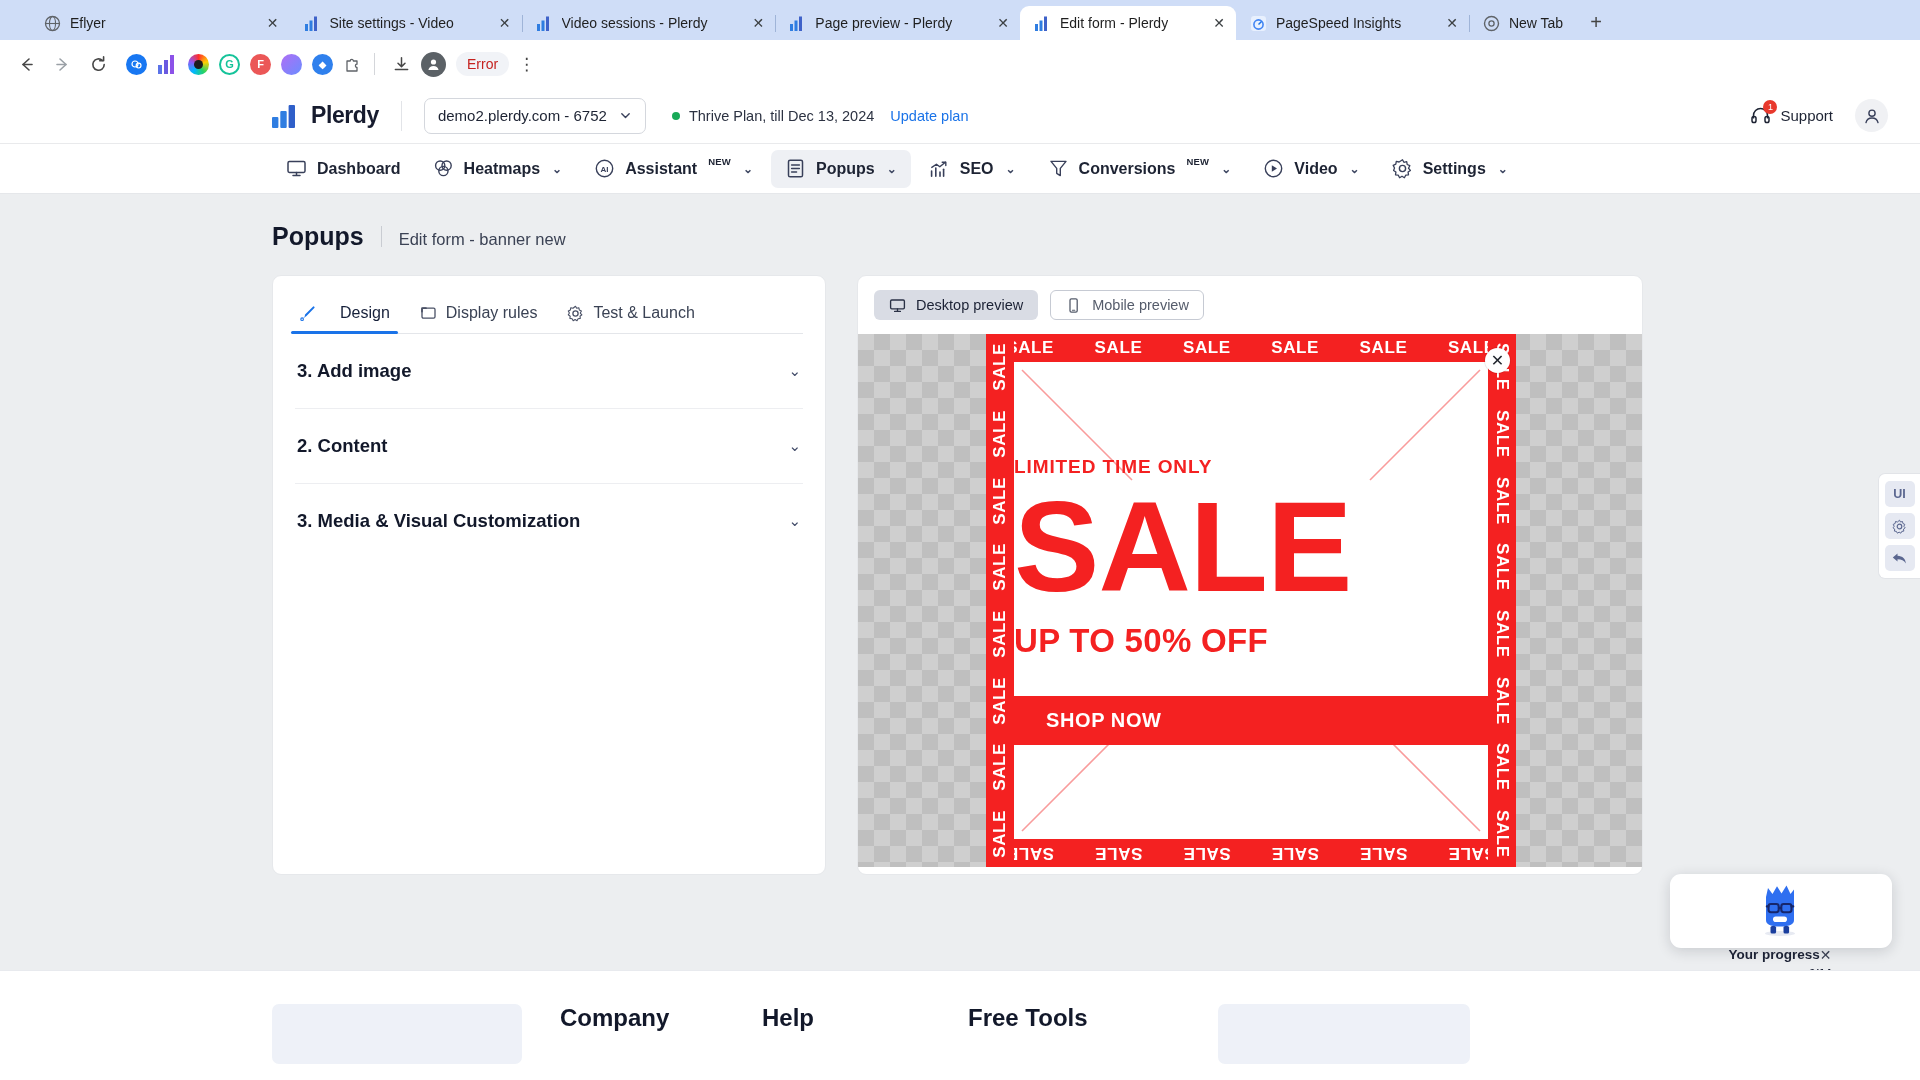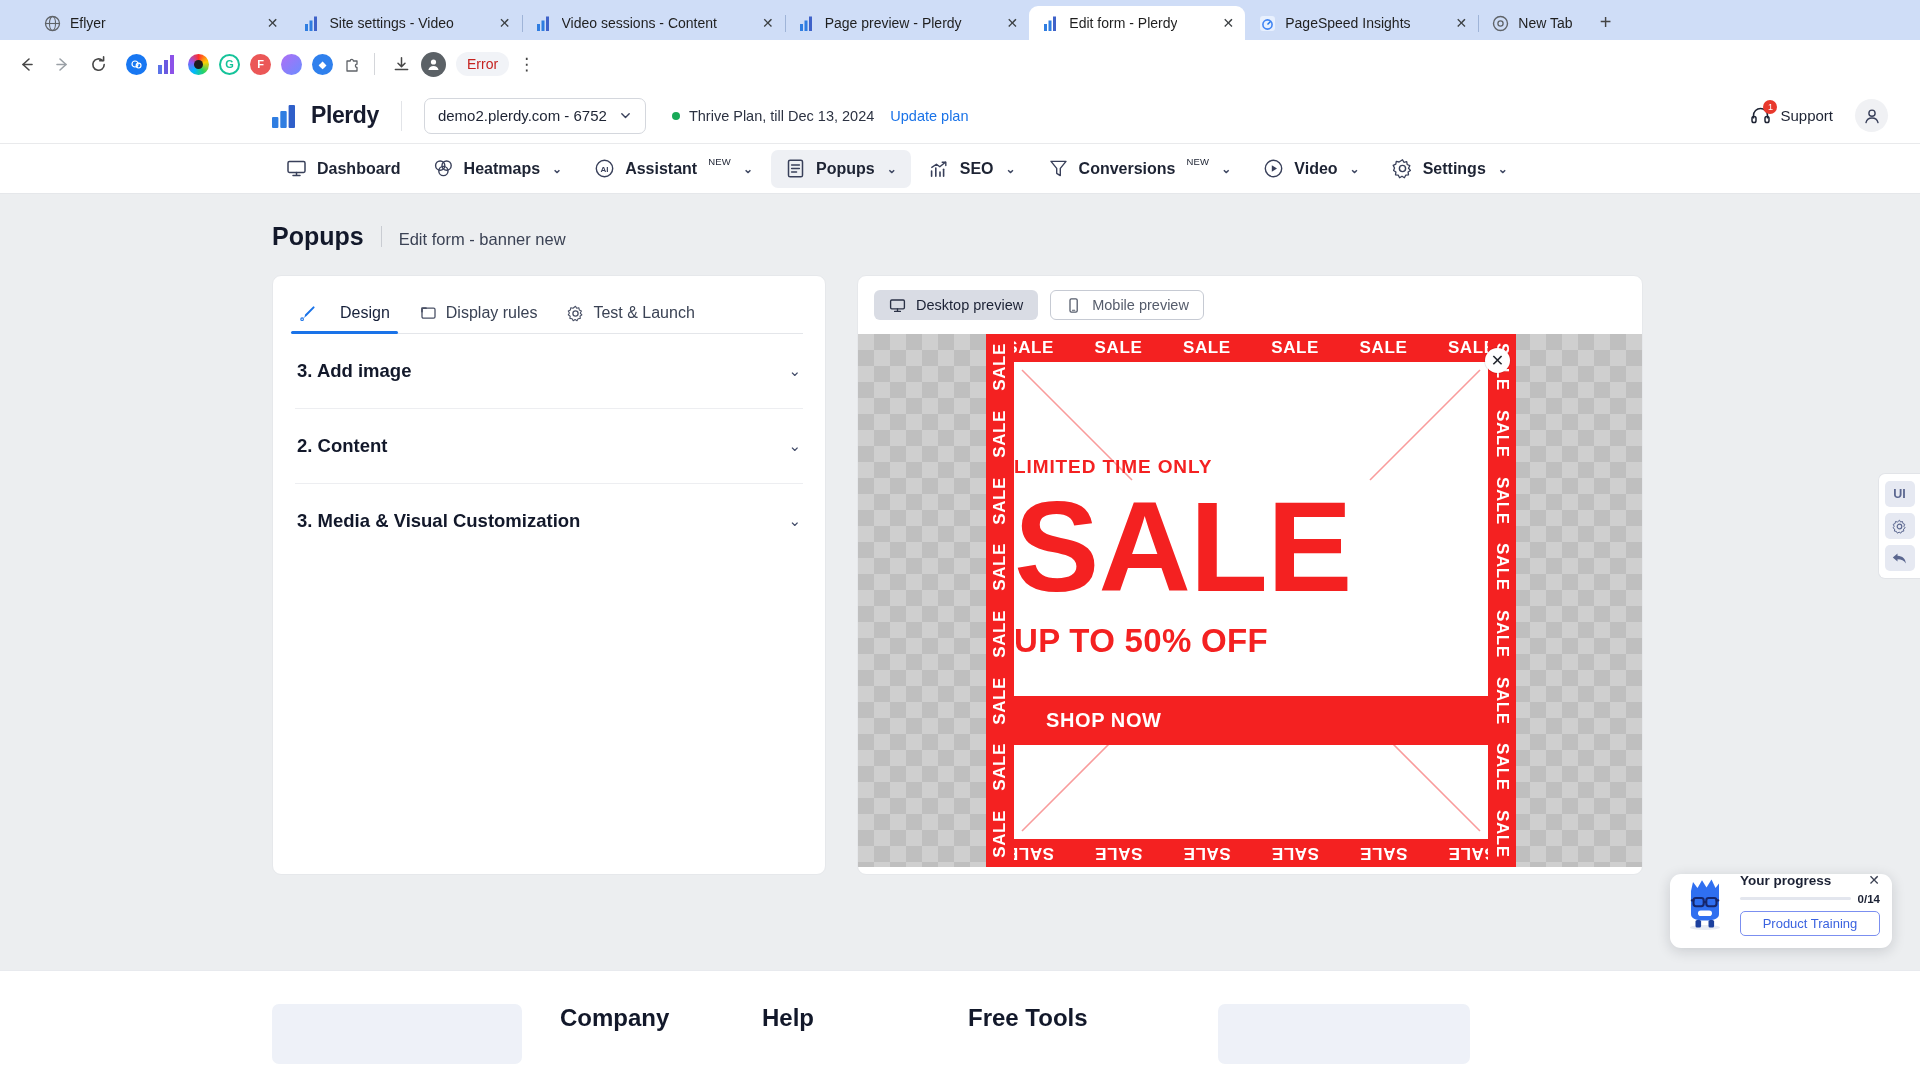--- a/index.html
+++ b/index.html
@@ -98,21 +98,21 @@
     padding: 0 32px 0 272px; gap: 4px; border-bottom: 1px solid #e5e7ea;
   }
   .nav-item {
     display: flex; align-items: center; gap: 10px; height: 38px;
     padding: 0 14px; border-radius: 7px; font-size: 16px;
     font-weight: 700; color: #1d2333; position: relative; white-space: nowrap;
   }
   .nav-item.active { background: #eef0f4; }
   .nav-item .chev { color: #3c4560; font-size: 12px; margin-left: 2px; }
   .new-tag {
-    font-size: 9.5px; font-weight: 400; color: #1d2333;
+    font-size: 9.5px; font-weight: 700; color: #1d2333;
     position: relative; top: -7px; margin-left: 1px; letter-spacing: .2px;
   }
 
   
   .crumbs { display: flex; align-items: baseline; gap: 17px; padding: 28px 0 0 272px; }
   .crumb-title { font-size: 25px; font-weight: 700; color: #12182a; }
   .crumb-div { width: 1px; height: 21px; background: #c9ccd2; align-self: center; }
   .crumb-sub { font-size: 16.5px; color: #3b4254; }
 
   .workspace { display: flex; gap: 31px; padding: 24px 0 0 272px; }
@@ -209,21 +209,21 @@
   .rail-btn {
     width: 30px; height: 26px; border-radius: 5px; background: #e6e9f2;
     display: flex; align-items: center; justify-content: center;
     color: #5b6790; font-size: 12.5px; font-weight: 700;
   }
 
   
   .progress-card {
     position: absolute; right: 28px; bottom: 132px; width: 222px; height: 74px;
     background: #ffffff; border-radius: 11px; box-shadow: 0 3px 14px rgba(20,25,40,.16);
-    display: flex; align-items: center; gap: 10px; padding: 9px 12px 23px 10px;
+    display: flex; align-items: center; gap: 10px; padding: 9px 12px 23px 10px; flex-direction: column;
   }
   .mascot { width: 50px; height: 54px; flex: 0 0 50px; }
   .pc-body { flex: 1; min-width: 0; }
   .pc-top { display: flex; align-items: center; justify-content: space-between; }
   .pc-title { font-size: 13.5px; font-weight: 700; color: #1b2134; }
   .pc-close { font-size: 14px; color: #3a4052; line-height: 1; }
   .pc-barrow { display: flex; align-items: center; gap: 7px; margin: 5px 0 6px 0; }
   .pc-bar { flex: 1; height: 3px; border-radius: 2px; background: #e3e6ee; }
   .pc-count { font-size: 11.5px; font-weight: 700; color: #1b2134; }
   .pc-btn {
@@ -278,21 +278,21 @@
     </div>
 
     <div class="tab">
       <span class="favicon">
         <svg viewBox="0 0 17 17">
             <rect x="1" y="9" width="3" height="7" fill="#2f7de1"></rect>
             <rect x="5.5" y="5.5" width="3" height="10.5" fill="#2f7de1"></rect>
             <rect x="10" y="1.5" width="3" height="14.5" fill="#3f62c9"></rect>
           </svg>
       </span>
-      <span class="tab-title">Video sessions - Content</span>
+      <span class="tab-title">Video sessions - Plerdy</span>
       <span class="tab-close" style="margin-left:36px;">✕</span>
       <span class="sep"></span>
     </div>
 
     <div class="tab">
       <span class="favicon">
         <svg viewBox="0 0 17 17">
             <rect x="1" y="9" width="3" height="7" fill="#2f7de1"></rect>
             <rect x="5.5" y="5.5" width="3" height="10.5" fill="#2f7de1"></rect>
             <rect x="10" y="1.5" width="3" height="14.5" fill="#3f62c9"></rect>

